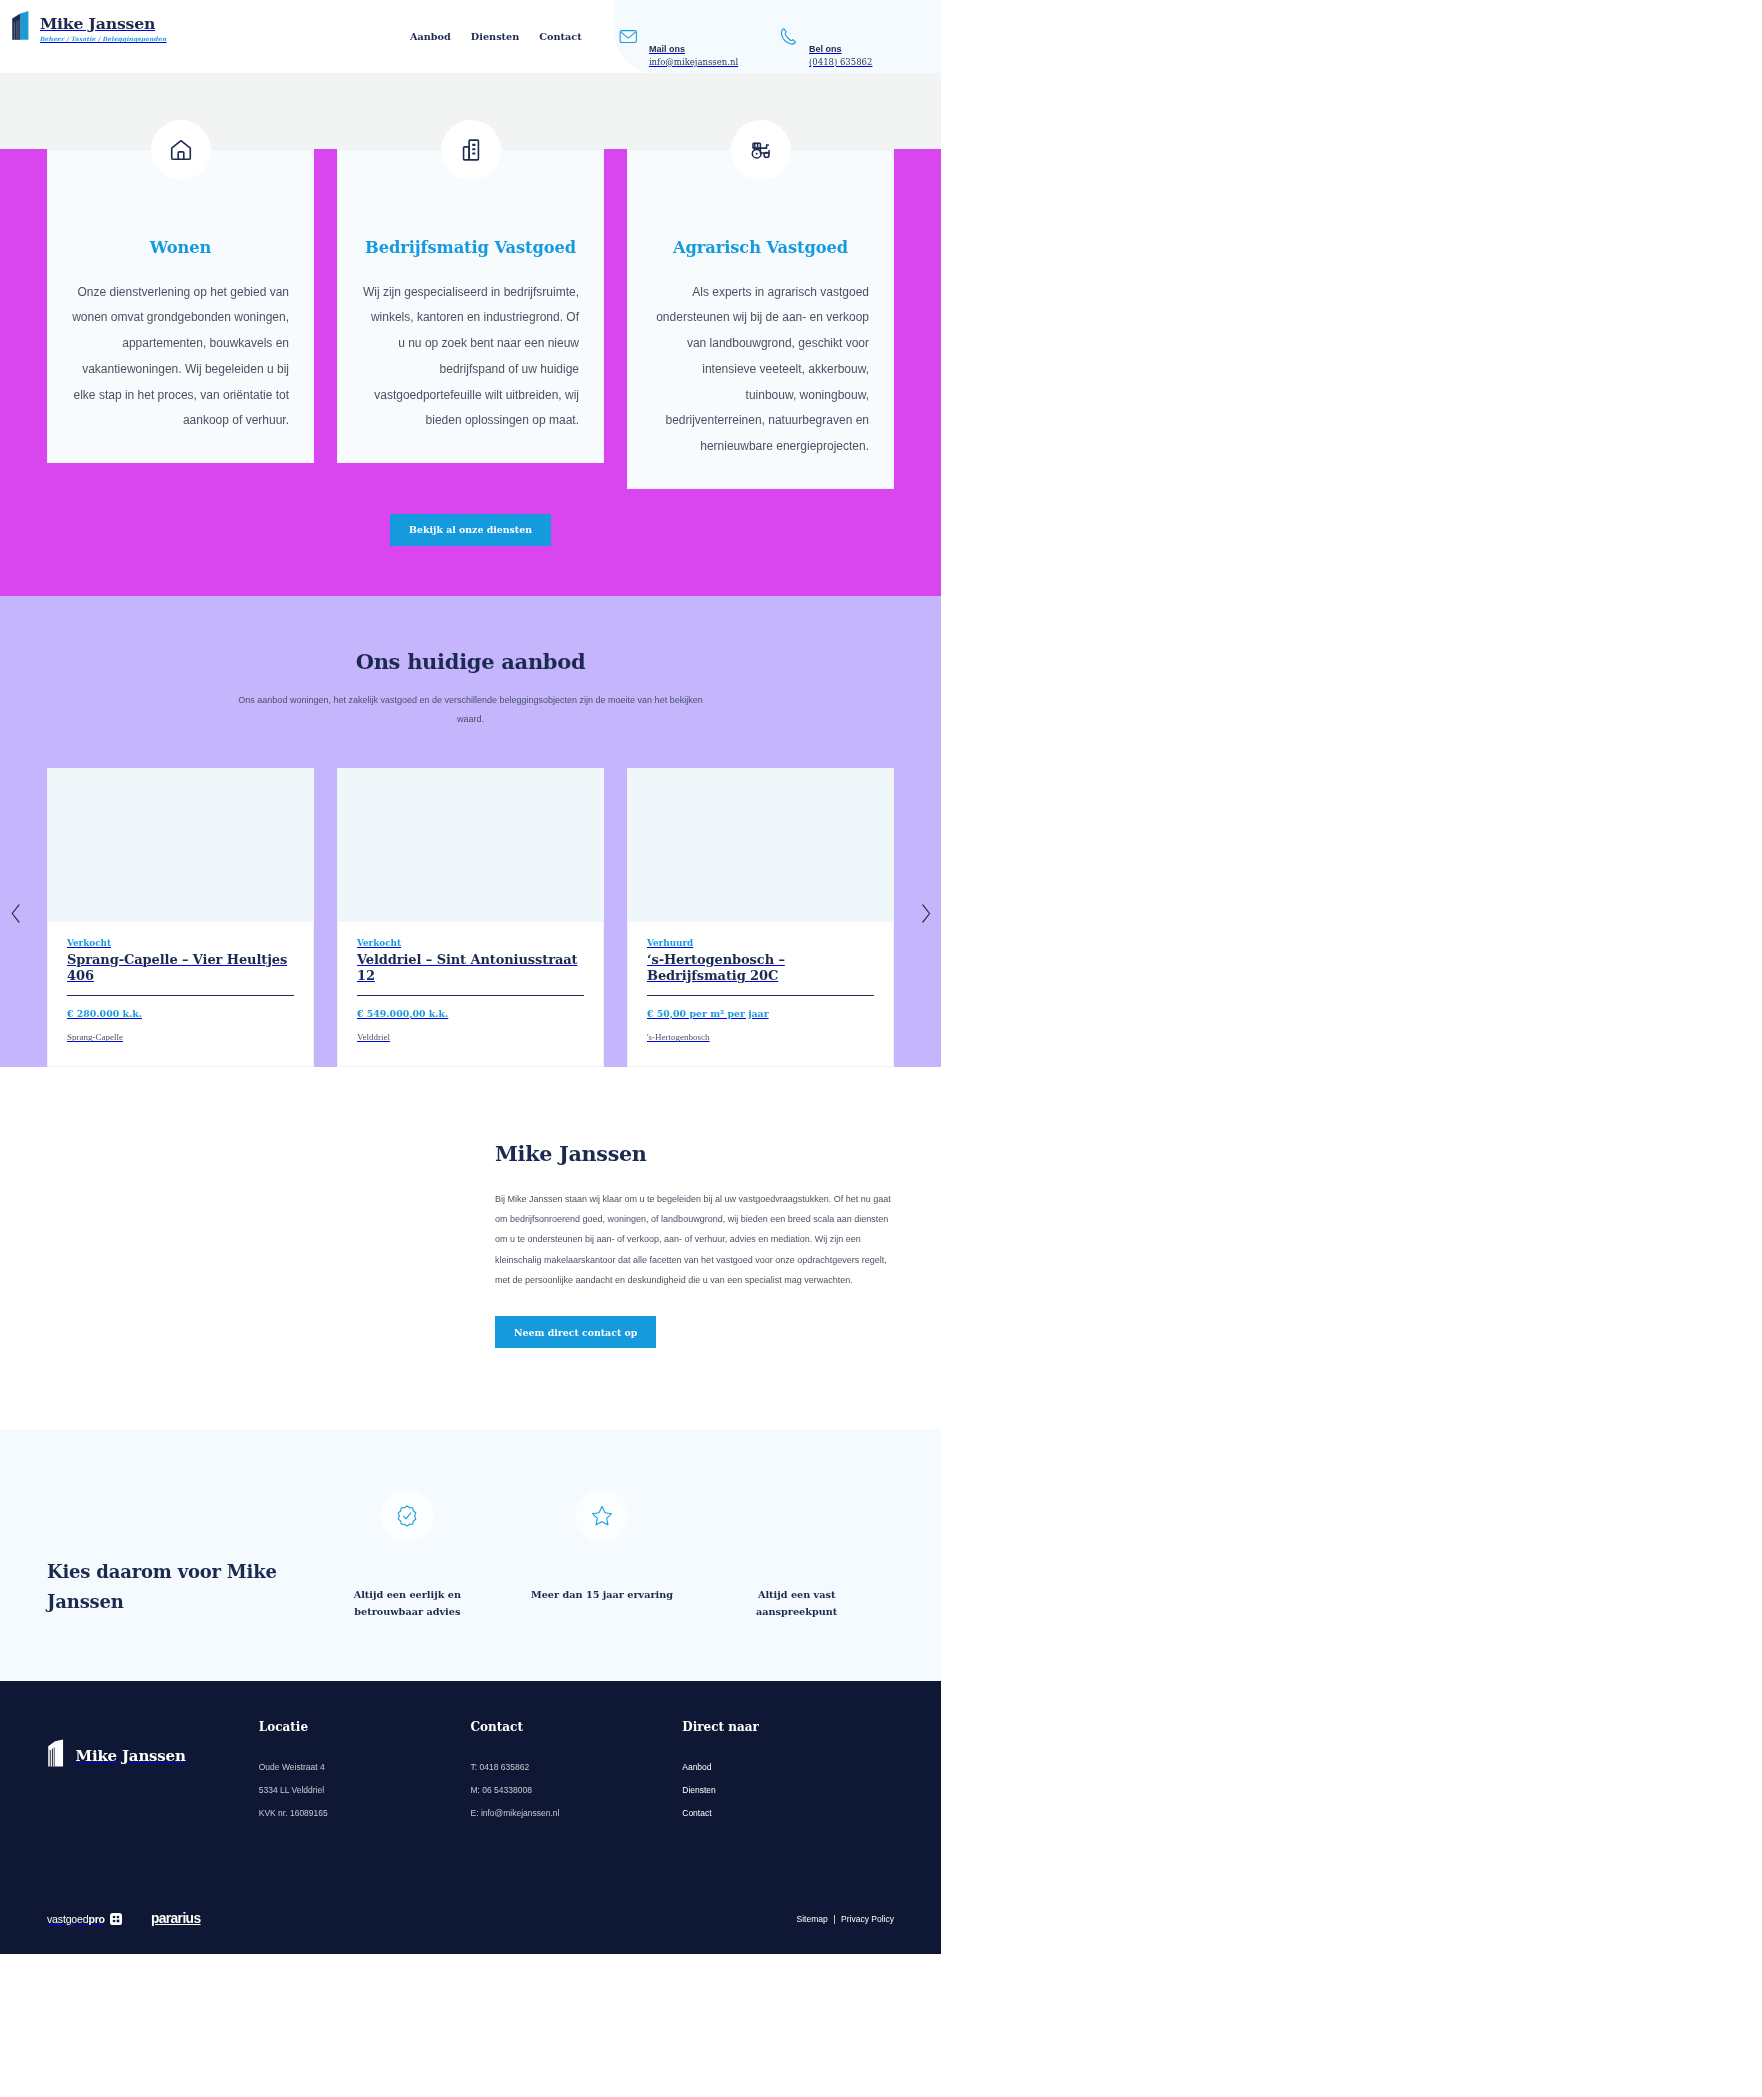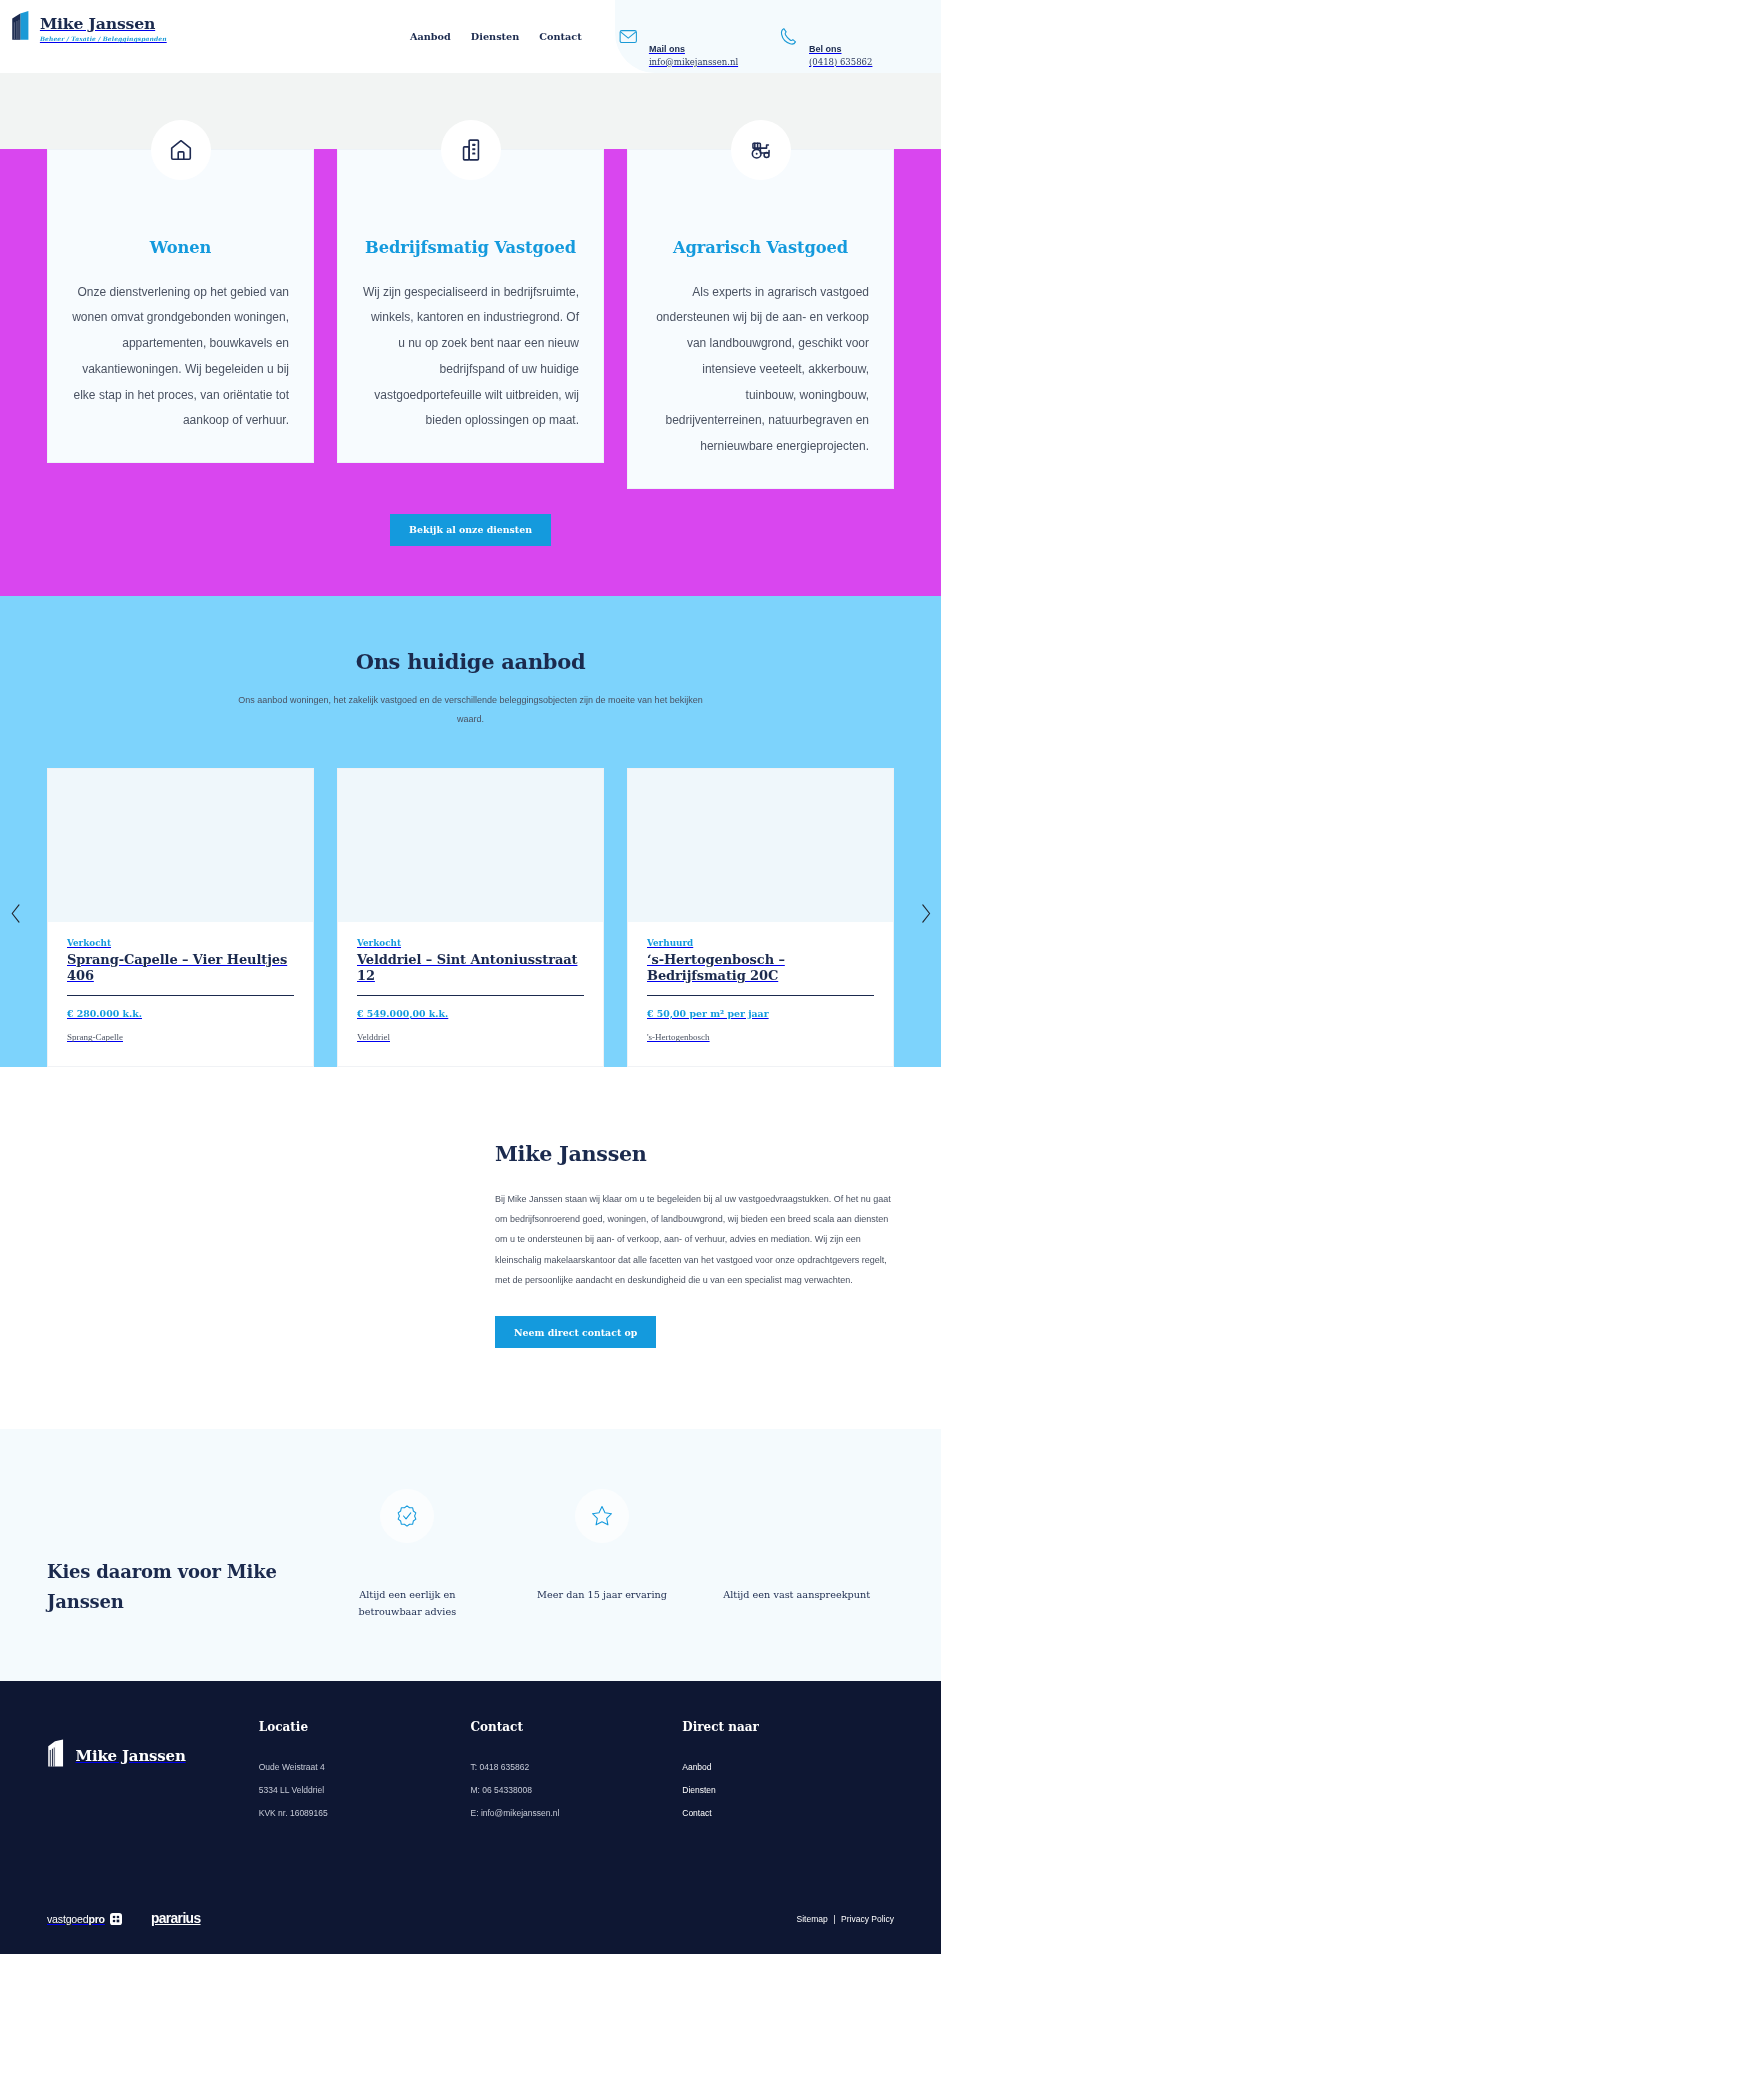--- a/index.html
+++ b/index.html
@@ -146,21 +146,21 @@
     font-weight: 700;
     font-size: 9.4px;
     padding: 10.6px 19px;
     text-decoration: none;
     border: none;
     cursor: pointer;
   }
   .svc-btn-row { text-align: center; margin-top: 25px; }
 
   
-  .aanbod { background: #7dd3fc; padding: 53px 0 0 0; position: relative; }
+  .aanbod { background: #c4b5fd; padding: 53px 0 0 0; position: relative; }
   .aanbod-head { text-align: center; }
   .section-title {
     font-family: "DejaVu Serif", serif;
     font-weight: 700;
     font-size: 21px;
     color: #1b2a4e;
     letter-spacing: -0.3px;
   }
   .section-sub {
     font-family: "Liberation Sans", sans-serif;
@@ -264,21 +264,21 @@
   .why-bubble {
     width: 54px; height: 54px;
     border-radius: 50%;
     background: #fbfdfe;
     margin: 0 auto 33px auto;
     display: flex; align-items: center; justify-content: center;
   }
   .why-bubble svg { width: 24px; height: 24px; color: #149add; display: block; }
   .why-label {
     font-family: "DejaVu Serif", serif;
-    font-weight: 400;
+    font-weight: 700;
     font-size: 9.7px;
     line-height: 1.75;
     color: #1b2a4e;
     margin-top: 44px;
   }
   .why-item.no-icon .why-bubble { background: transparent; }
 
   
   .footer { background: #0e1733; padding: 39px 47px 0 47px; }
   .footer-cols { display: flex; }

